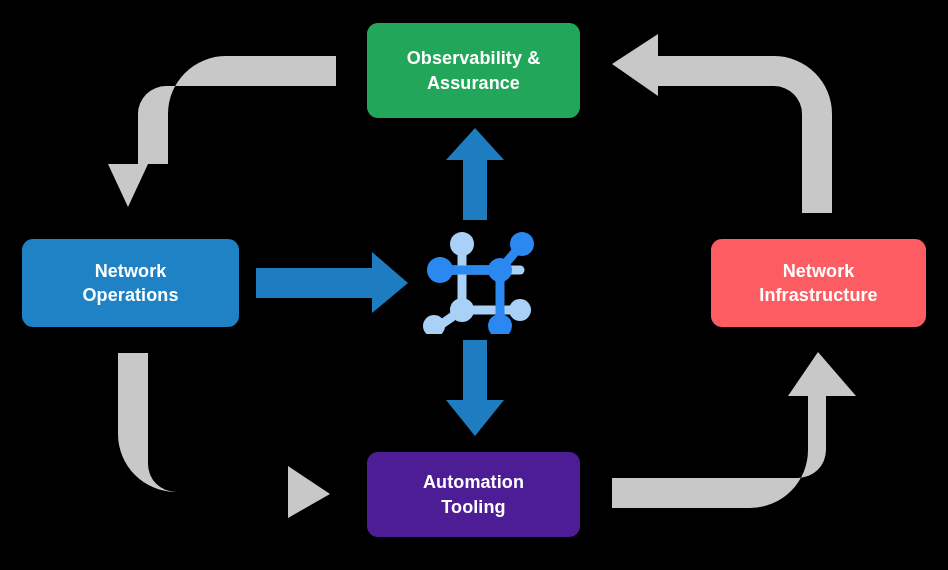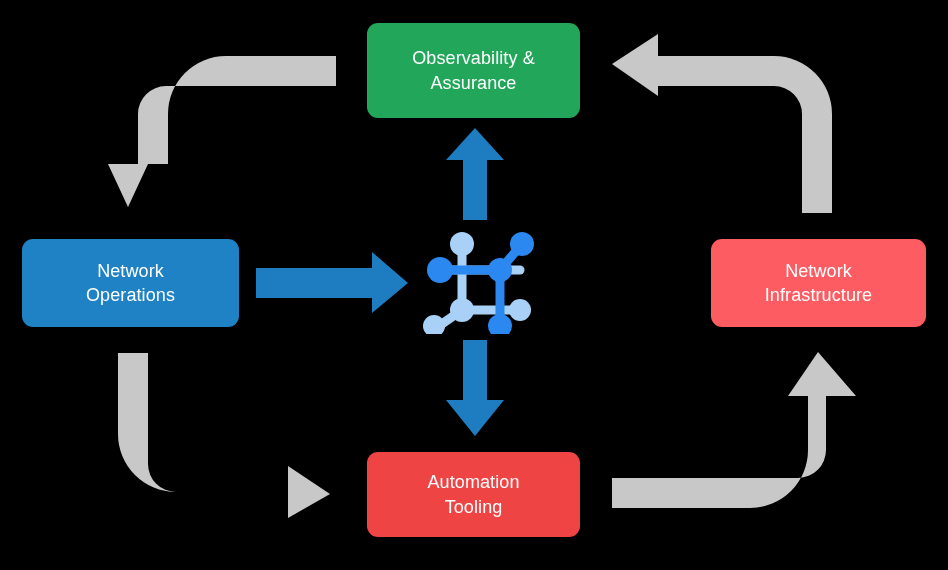--- a/index.html
+++ b/index.html
@@ -22,30 +22,30 @@
   }
   .node-box {
     position:absolute;
     display:flex;
     align-items:center;
     justify-content:center;
     text-align:center;
     border-radius:11px;
     color:#ffffff;
     font-size:18px;
-    font-weight:400;
+    font-weight:700;
     line-height:1.35;
     letter-spacing:0.1px;
     padding:6px 10px;
     white-space:pre-line;
   }
   #box-observability { left:367px; top:23px;  width:213px; height:95px; background:#22A75A; }
   #box-netops        { left:22px;  top:239px; width:217px; height:88px; background:#1F82C4; }
   #box-netinfra      { left:711px; top:239px; width:215px; height:88px; background:#FC5C62; }
-  #box-automation    { left:367px; top:452px; width:213px; height:85px; background:#ef4444; }
+  #box-automation    { left:367px; top:452px; width:213px; height:85px; background:#4c1d95; }
 
   #center-icon {
     position:absolute;
     left:420px; top:222px;
     width:115px; height:112px;
   }
 </style>
 </head>
 <body>
 

